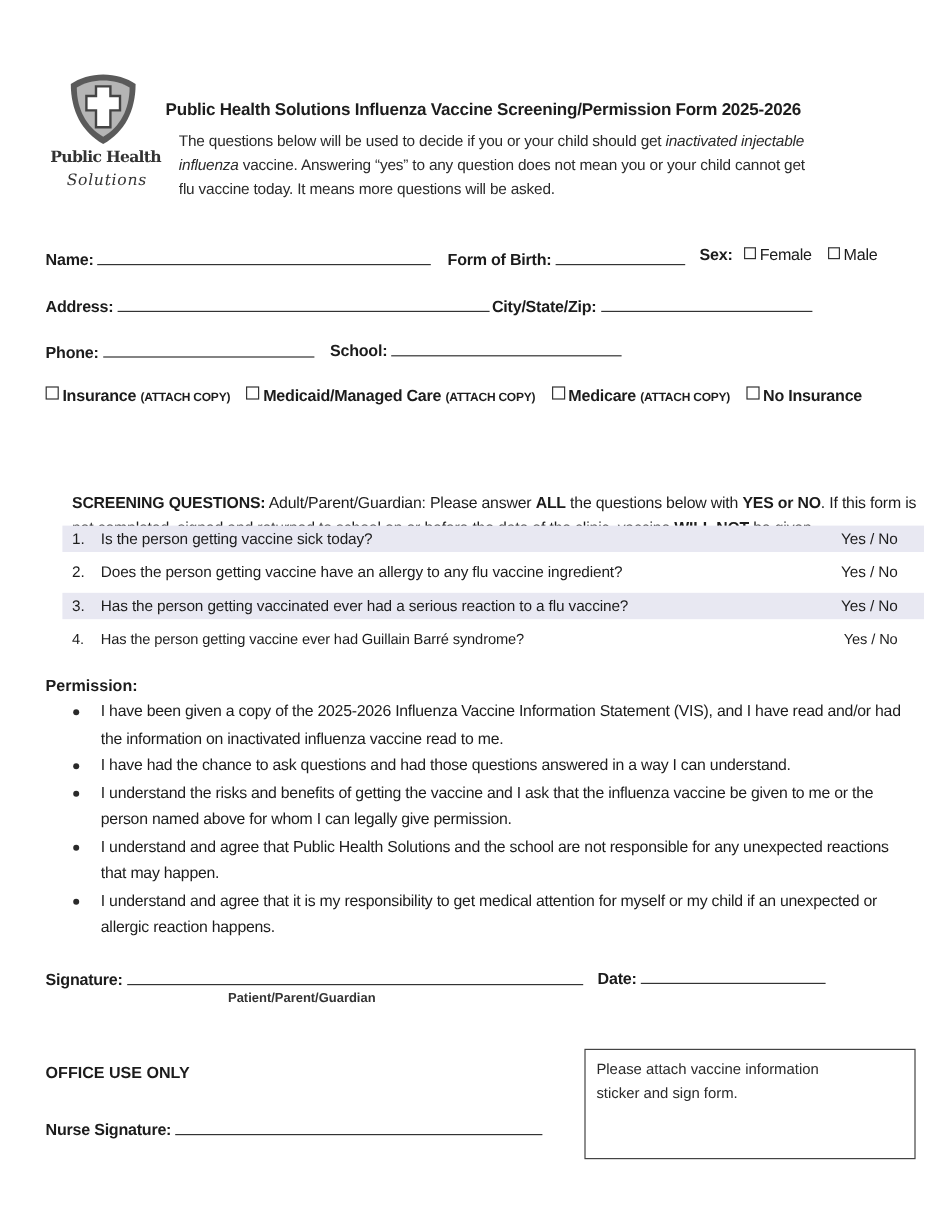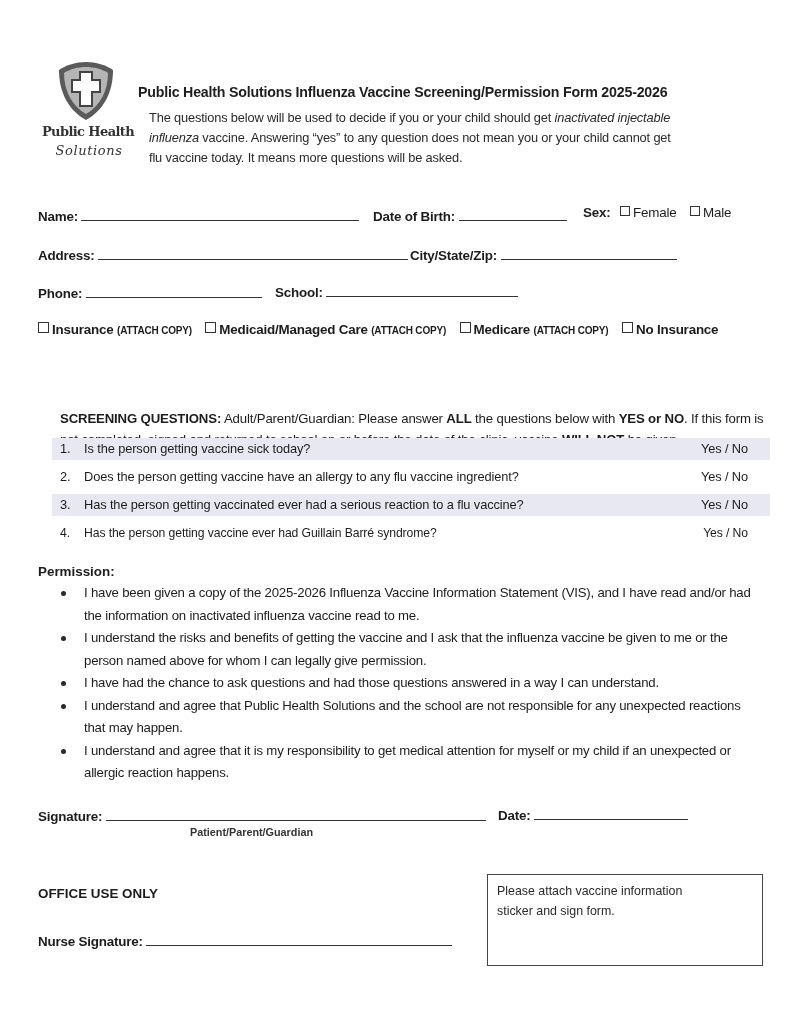--- a/index.html
+++ b/index.html
@@ -63,21 +63,21 @@
 </div>
 
 <div class="abs title">Public Health Solutions Influenza Vaccine Screening/Permission Form 2025-2026</div>
 <div class="abs intro"><span>The questions below will be used to decide if you or your child should get </span><em>inactivated injectable influenza</em><span> vaccine. Answering “yes” to any question does not mean you or your child cannot get flu vaccine today. It means more questions will be asked.</span></div>
 
 <div class="abs field" style="left:38px; top:206px;">
   <b>Name:</b>
   <span class="line" style="width:278px;"></span>
 </div>
 <div class="abs field" style="left:373px; top:206px;">
-  <b>Date of Birth:</b>
+  <b>Form of Birth:</b>
   <span class="line" style="width:108px;"></span>
 </div>
 <div class="abs field" style="left:583px; top:205px;">
   <b>Sex:</b>
   <span class="chk"></span><span>Female</span>
   <span class="chk" style="margin-left:10px;"></span><span>Male</span>
 </div>
 
 <div class="abs field" style="left:38px; top:245px;">
   <b>Address:</b>
@@ -123,22 +123,22 @@
 </div>
 <div class="abs q" style="top:522px; font-size:12.2px;">
   <span class="num">4.</span>
   <span class="txt">Has the person getting vaccine ever had Guillain Barré syndrome?</span>
   <span class="yn">Yes / No</span>
 </div>
 
 <div class="abs perm-title">Permission:</div>
 <ul class="abs perm-list">
   <li><span class="bullet"></span><span>I have been given a copy of the 2025-2026 Influenza Vaccine Information Statement (VIS), and I have read and/or had the information on inactivated influenza vaccine read to me.</span></li>
+  <li><span class="bullet"></span><span>I have had the chance to ask questions and had those questions answered in a way I can understand.</span></li>
   <li><span class="bullet"></span><span>I understand the risks and benefits of getting the vaccine and I ask that the influenza vaccine be given to me or the person named above for whom I can legally give permission.</span></li>
-  <li><span class="bullet"></span><span>I have had the chance to ask questions and had those questions answered in a way I can understand.</span></li>
   <li><span class="bullet"></span><span>I understand and agree that Public Health Solutions and the school are not responsible for any unexpected reactions that may happen.</span></li>
   <li><span class="bullet"></span><span>I understand and agree that it is my responsibility to get medical attention for myself or my child if an unexpected or allergic reaction happens.</span></li>
 </ul>
 
 <div class="abs field" style="left:38px; top:806px;">
   <b>Signature:</b>
   <span class="line" style="width:380px;"></span>
 </div>
 <div class="abs sig-sub">Patient/Parent/Guardian</div>
 <div class="abs field" style="left:498px; top:805px;">

